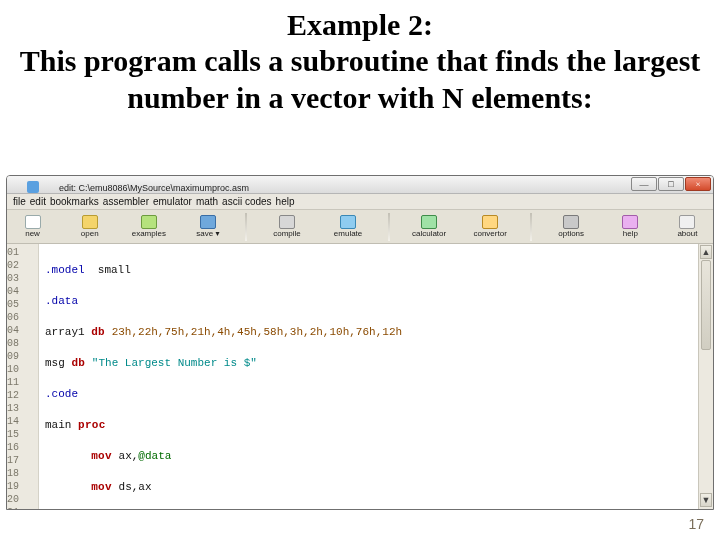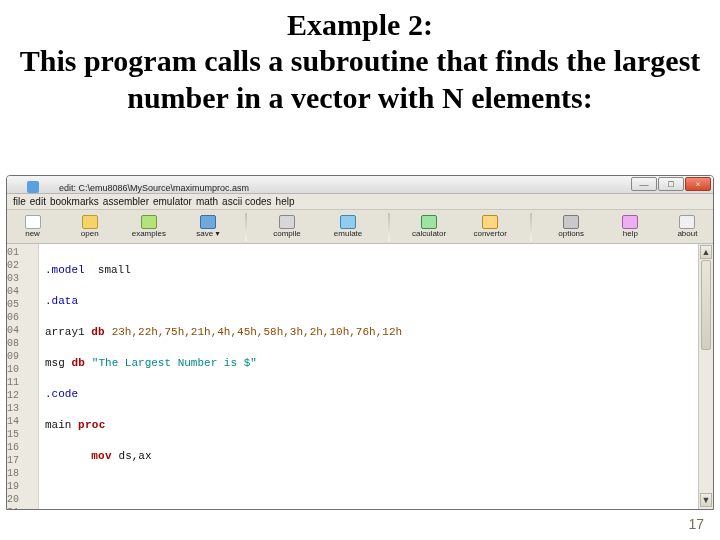--- a/index.html
+++ b/index.html
@@ -154,20 +154,21 @@
         <div>21</div>
 
       </div>
       <div class="code">
 <div class="cl"><span class="kw-dir">.model</span><span>  small</span></div>
 <div class="cl"><span class="kw-dir">.data</span></div>
 <div class="cl"><span>array1 </span><span class="kw-op">db</span><span class="kw-num"> 23h,22h,75h,21h,4h,45h,58h,3h,2h,10h,76h,12h</span></div>
 <div class="cl"><span>msg </span><span class="kw-op">db</span><span> </span><span class="kw-str">"The Largest Number is $"</span></div>
 <div class="cl"><span class="kw-dir">.code</span></div>
 <div class="cl"><span>main </span><span class="kw-op">proc</span></div>
+<div class="cl"><span>       </span><span class="kw-op">mov</span><span> ax,</span><span class="kw-id">@data</span></div>
 <div class="cl"><span>       </span><span class="kw-op">mov</span><span> ds,ax</span></div>
 
 
 
 
 
 
 
 
 

